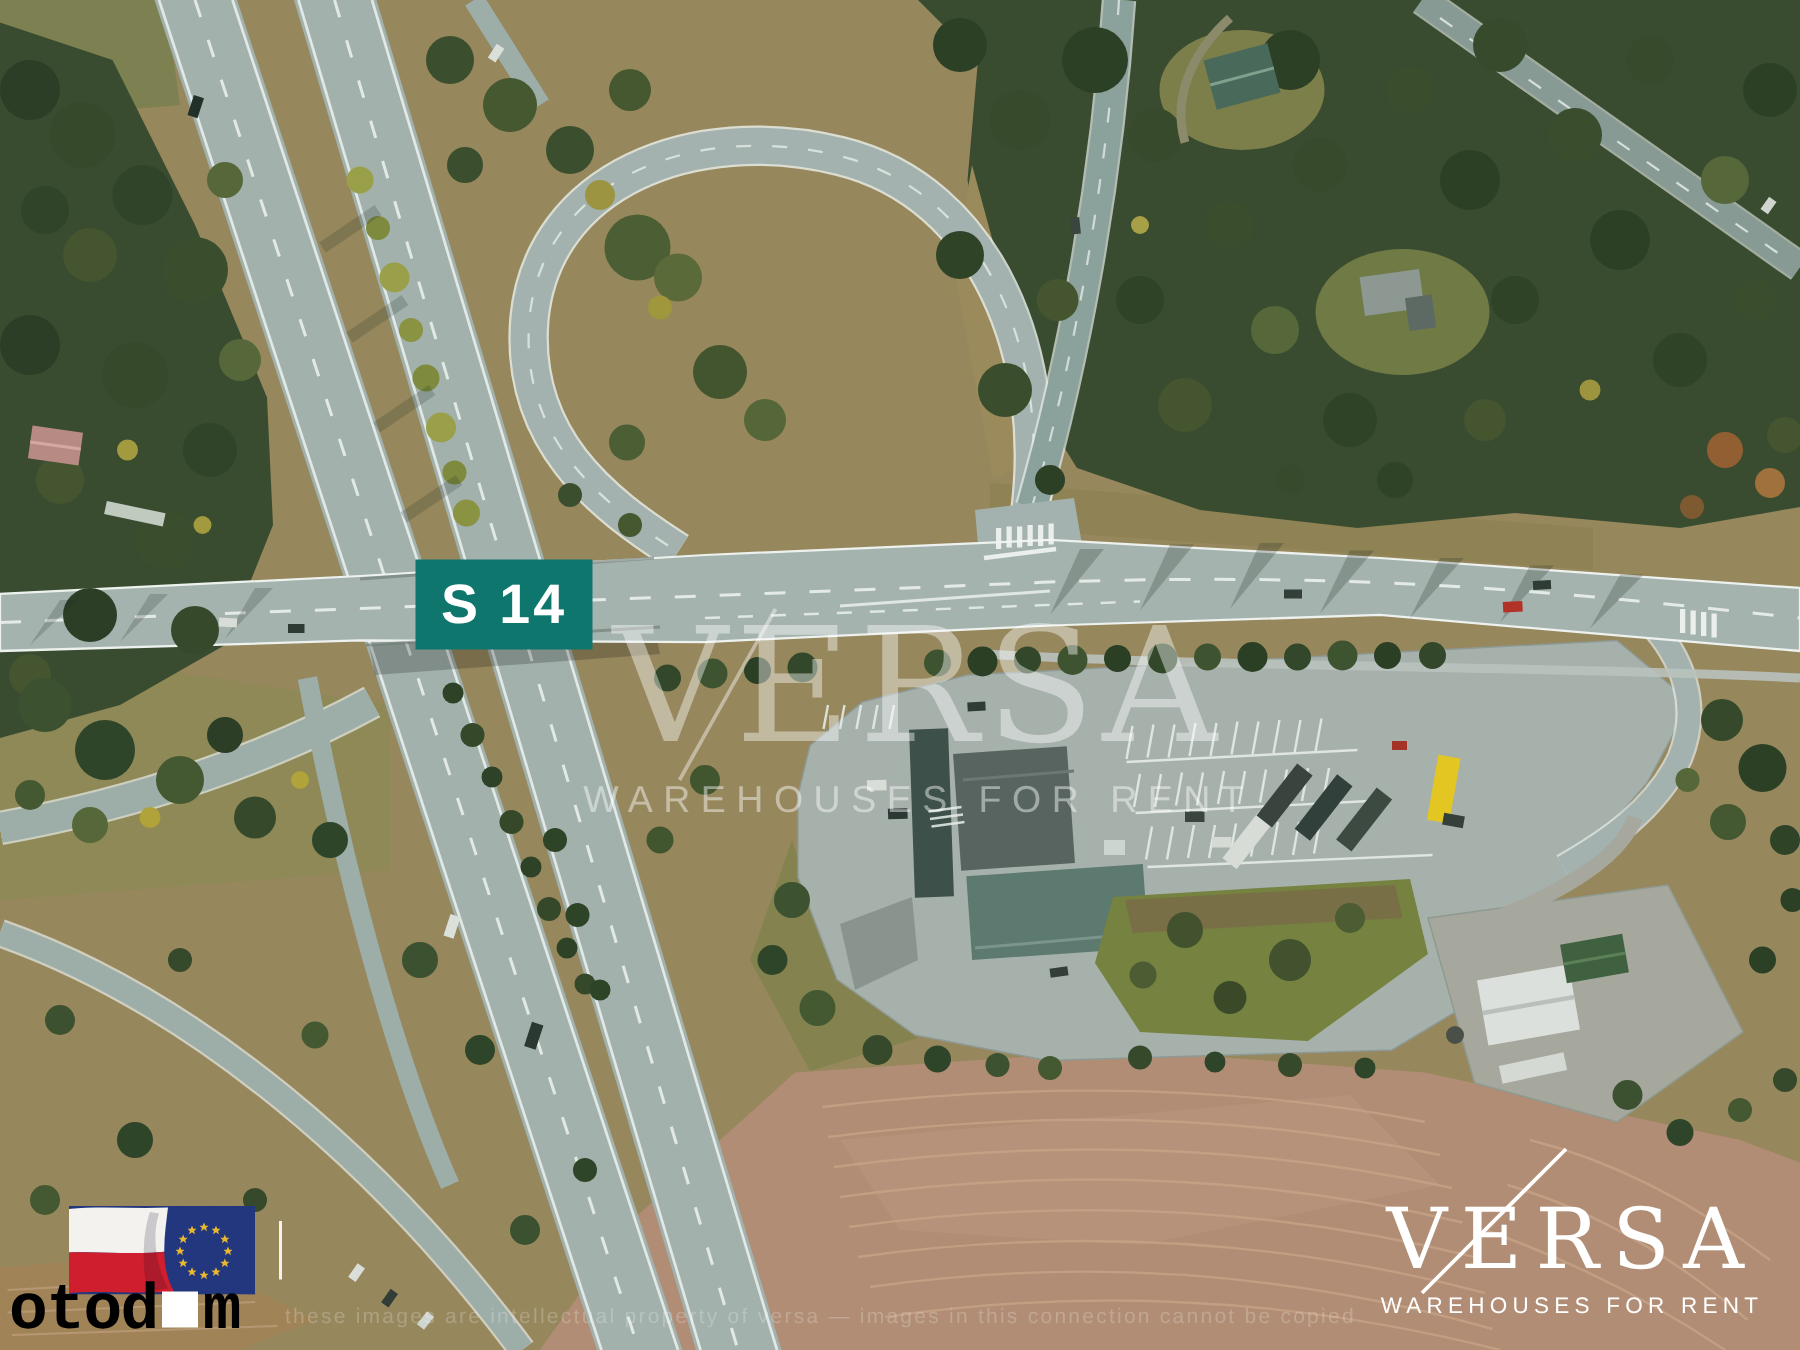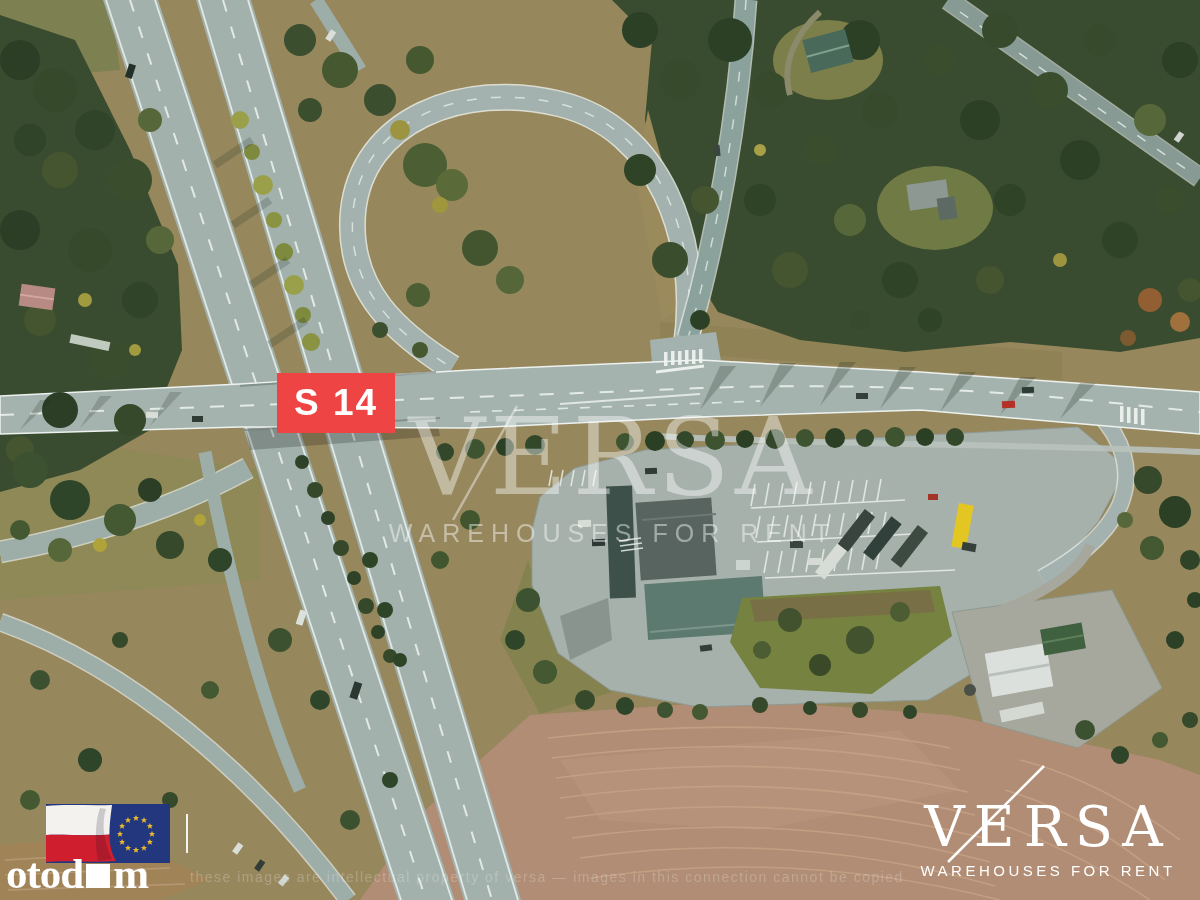--- a/index.html
+++ b/index.html
@@ -13,21 +13,21 @@
   .center-mark{left:385px;top:408px;width:455px;text-align:center;pointer-events:none;}
   .center-mark .brand{font-family:"DejaVu Serif",serif;font-size:106px;line-height:.95;letter-spacing:5px;color:rgba(255,255,255,.42);}
   .center-mark .tagline{font-size:25px;letter-spacing:7px;margin-top:10px;color:rgba(255,255,255,.45);}
   .vline{position:absolute;overflow:visible;pointer-events:none;}
   
   .flagbox{left:46px;top:804px;width:124px;height:59px;}
   .divider{left:186px;top:814px;width:2px;height:39px;background:rgba(255,255,255,.9);}
   .flagtext{left:200px;top:815px;color:#fff;line-height:1.2;white-space:nowrap;}
   .flagtext .l1{font-weight:bold;font-size:16px;letter-spacing:2.5px;}
   .flagtext .l2{font-size:16px;letter-spacing:3px;opacity:.95;}
-  .otodam{left:6px;top:852px;color:#ffffff;font-family:Liberation Serif, serif;font-weight:bold;font-size:43px;line-height:1;letter-spacing:-1px;white-space:nowrap;}
+  .otodam{left:6px;top:852px;color:#000000;font-family:Liberation Mono, monospace;font-weight:bold;font-size:43px;line-height:1;letter-spacing:-1px;white-space:nowrap;}
   .otodam .sq{display:inline-block;width:24px;height:24px;background:#fff;margin:0 3px;}
   
   .versa-logo{left:902px;top:796px;width:292px;text-align:center;color:#fff;}
   .versa-logo .brand{position:relative;font-family:"DejaVu Serif",serif;font-size:56px;line-height:1.1;letter-spacing:9px;}
   .versa-logo .tagline{font-size:15px;letter-spacing:3.5px;margin-top:4px;}
   .notice{left:190px;top:869px;width:990px;font-size:14px;letter-spacing:1.5px;color:rgba(255,255,255,.22);white-space:nowrap;overflow:hidden;}
 </style>
 </head>
 <body>
 
@@ -446,21 +446,21 @@
     <rect x="1176" y="132" width="6" height="10" fill="#d0d5d0" transform="rotate(35 1179 137)"></rect>
     <rect x="582" y="517" width="7" height="13" fill="#d8ddd8" transform="rotate(88 585 523)"></rect>
     <rect x="596" y="536" width="7" height="13" fill="#2c3834" transform="rotate(88 599 542)"></rect>
     <rect x="790" y="541" width="13" height="7" fill="#39453e"></rect>
     <rect x="808" y="558" width="13" height="7" fill="#d5dad5"></rect>
     <rect x="645" y="468" width="12" height="6" fill="#2f3b35" transform="rotate(-3 651 471)"></rect>
     <rect x="700" y="645" width="12" height="6" fill="#323e37" transform="rotate(-8 706 648)"></rect>
   </g>
 </svg>
 
-<div class="ovl s14" style="background: #ef4444; color: rgb(255, 255, 255);">
+<div class="ovl s14" style="background: #0f766e; color: rgb(255, 255, 255);">
   <span>S 14</span>
 </div>
 
 <div class="ovl center-mark">
   <div class="brand">VERSA</div>
   <svg class="vline" style="left:40px;top:-6px;width:200px;height:130px">
     <line x1="28" y1="118" x2="92" y2="4" stroke="rgba(255,255,255,.42)" stroke-width="2.5"></line>
   </svg>
   <div class="tagline">WAREHOUSES FOR RENT</div>
 </div>

